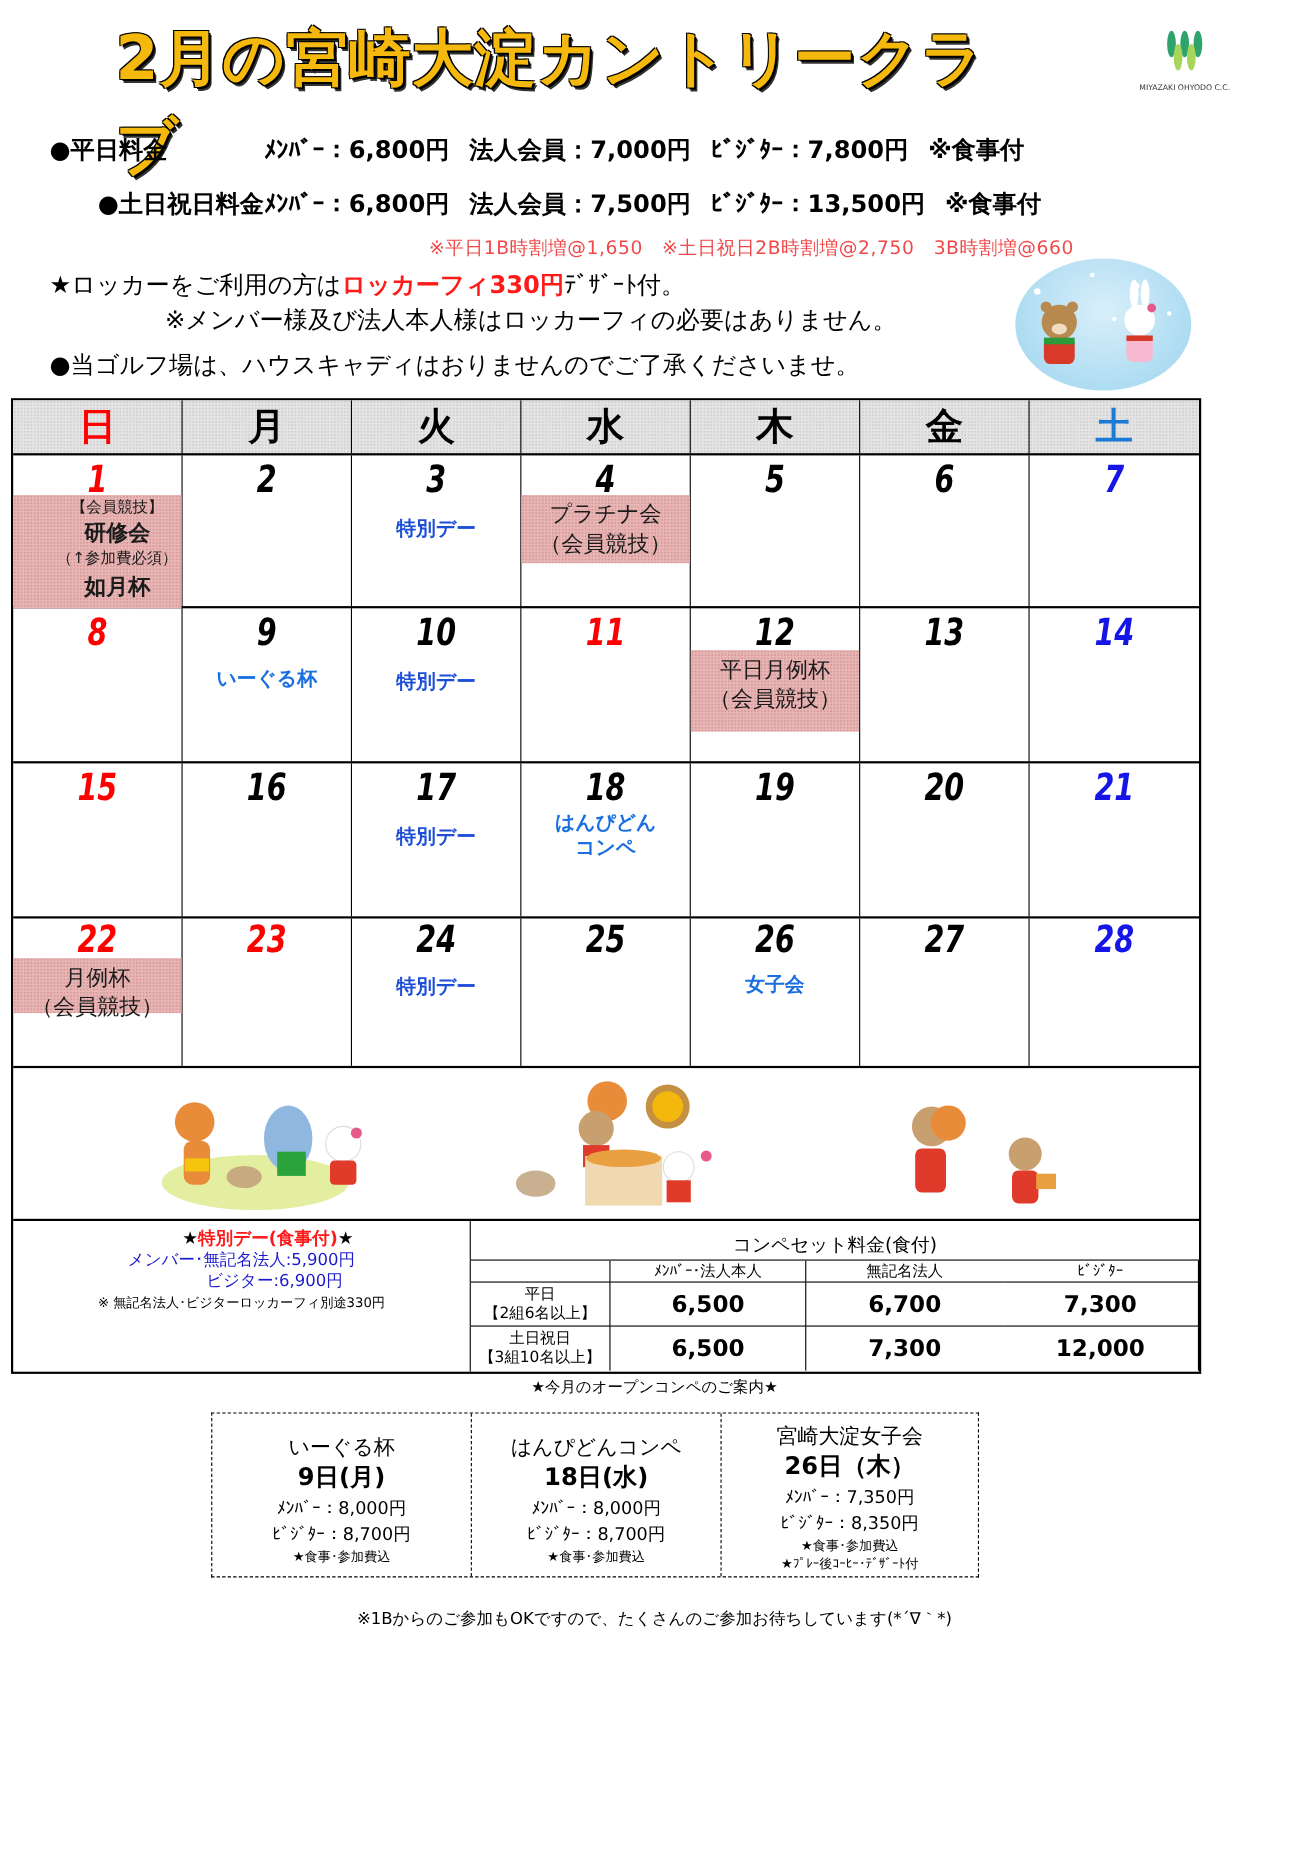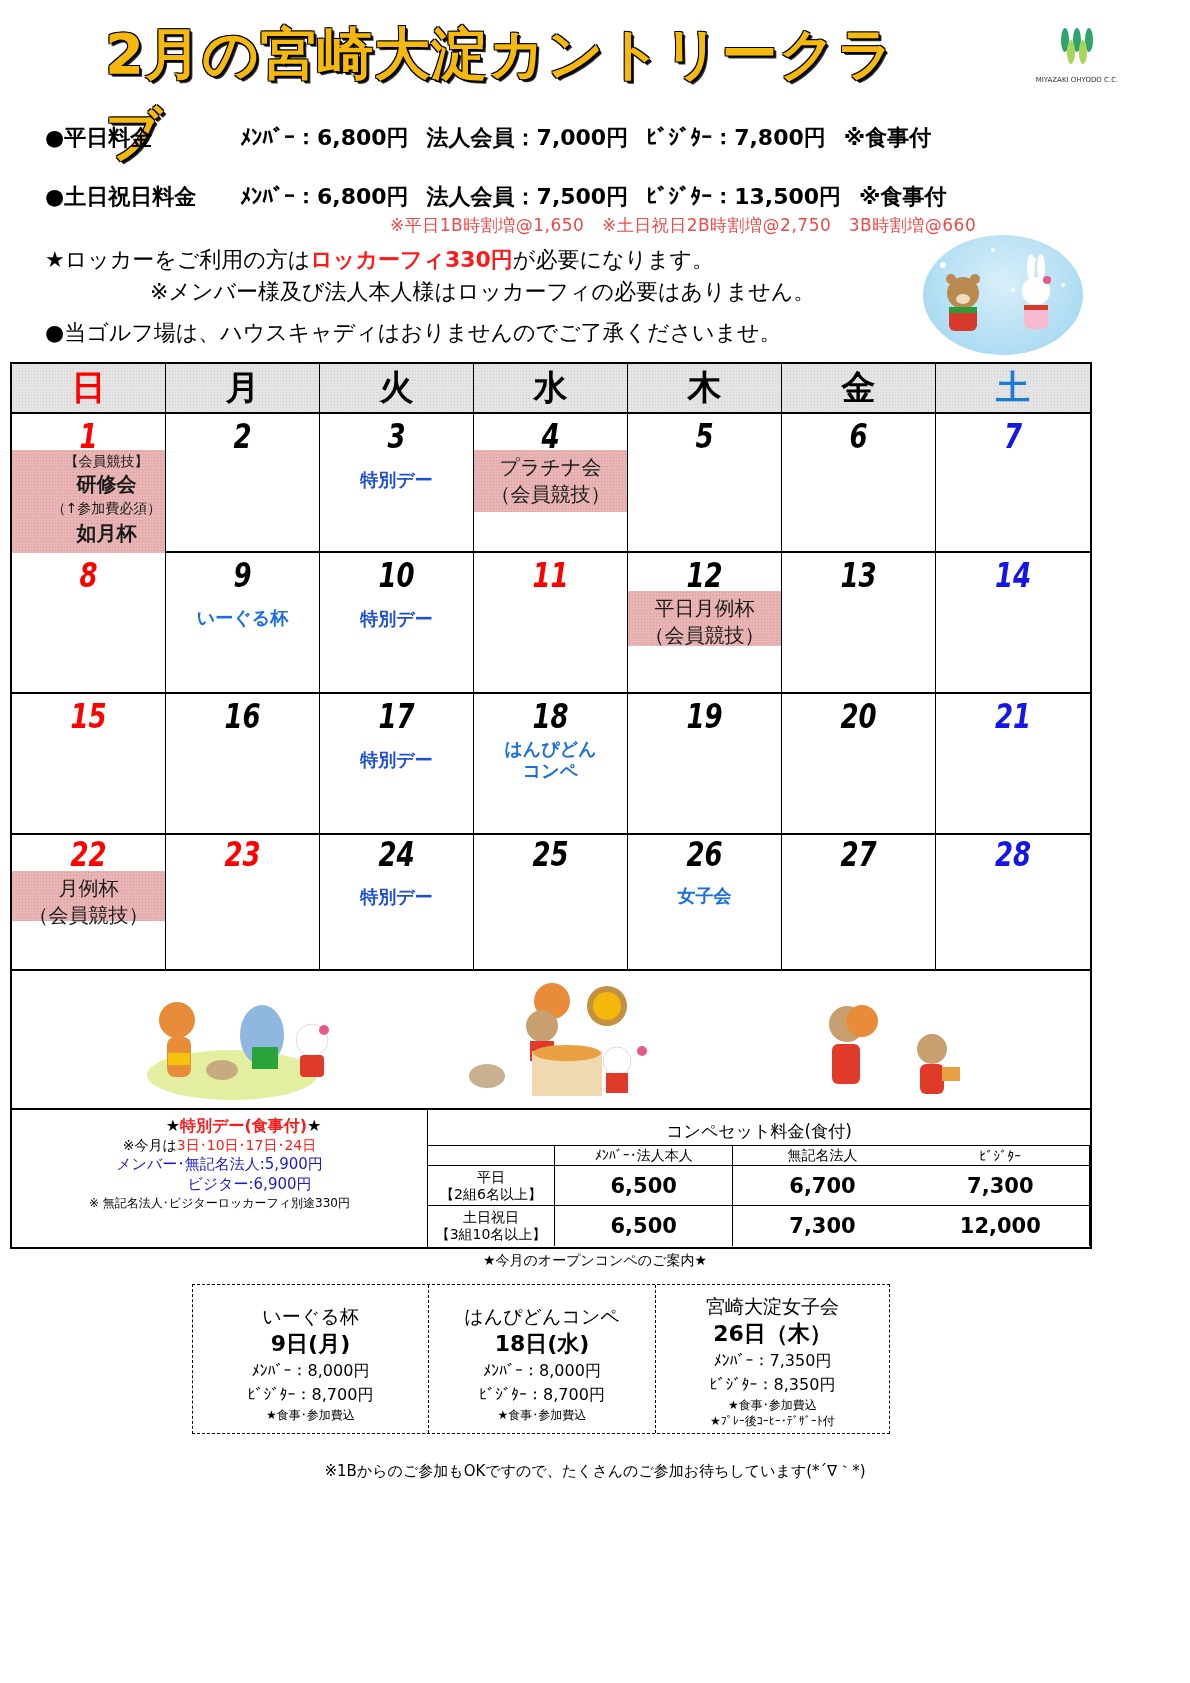--- a/index.html
+++ b/index.html
@@ -99,31 +99,31 @@
   </svg>
 </div>
 
 <div class="abs fee fee-row" style="top:123px;">
   <span class="fee-label">●平日料金</span>
   <span class="fee-item">ﾒﾝﾊﾞｰ：6,800円</span>
   <span class="fee-item">法人会員：7,000円</span>
   <span class="fee-item">ﾋﾞｼﾞﾀｰ：7,800円</span>
   <span class="fee-item">※食事付</span>
 </div>
-<div class="abs fee fee-row" style="top:182px;">
+<div class="abs fee fee-row" style="top:172px;text-align:right;">
   <span class="fee-label">●土日祝日料金</span>
   <span class="fee-item">ﾒﾝﾊﾞｰ：6,800円</span>
   <span class="fee-item">法人会員：7,500円</span>
   <span class="fee-item">ﾋﾞｼﾞﾀｰ：13,500円</span>
   <span class="fee-item">※食事付</span>
 </div>
 <div class="abs red-note">※平日1B時割増@1,650　※土日祝日2B時割増@2,750　3B時割増@660</div>
 
 <div class="abs locker">
-  <span>★ロッカーをご利用の方は</span><span class="red">ロッカーフィ330円</span><span>が必要になります。</span>
+  <span>★ロッカーをご利用の方は</span><span class="red">ロッカーフィ330円</span><span>ﾃﾞｻﾞｰﾄ付。</span>
 </div>
 <div class="abs locker2">※メンバー様及び法人本人様はロッカーフィの必要はありません。</div>
 <div class="abs caddie">●当ゴルフ場は、ハウスキャディはおりませんのでご了承くださいませ。</div>
 
 <div class="abs winter">
   <svg width="160" height="120" viewBox="0 0 160 120">
     <circle cx="20" cy="30" r="3" fill="#fff"></circle>
       <circle cx="70" cy="15" r="2" fill="#fff"></circle>
       <circle cx="110" cy="25" r="3" fill="#fff"></circle>
     <circle cx="140" cy="50" r="2" fill="#fff"></circle>
@@ -201,21 +201,21 @@
     </div>
     <div class="cell">
       <div class="daynum">10</div>
       <div class="evt-red" style="margin-top:12px;">特別デー</div>
     </div>
     <div class="cell">
       <div class="daynum red">11</div>
     </div>
     <div class="cell">
       <div class="daynum">12</div>
-      <div class="pink" style="margin-top:-4px;height:55px;padding-top:4px;box-sizing:border-box;font-size:20px;line-height:27px;font-weight:normal;">
+      <div class="pink" style="margin-top:-4px;height:74px;padding-top:4px;box-sizing:border-box;font-size:20px;line-height:27px;font-weight:normal;">
         <div>平日月例杯</div>
         <div>（会員競技）</div>
       </div>
     </div>
     <div class="cell">
       <div class="daynum">13</div>
     </div>
     <div class="cell">
       <div class="daynum blue">14</div>
     </div>
@@ -312,23 +312,20 @@
       <rect x="128" y="85" width="24" height="30" rx="6" fill="#e03a2a"></rect>
       <rect x="150" y="88" width="18" height="14" fill="#e9a040"></rect>
     </svg>
   </div>
 
   <div class="bottom-row">
     <div class="special">
       <div class="t">
         <span>★</span><span class="redt">特別デー(食事付)</span><span>★</span>
       </div>
-      <div>
-        <span>※今月は</span><span class="redt">3日･10日･17日･24日</span>
-      </div>
       <div class="blue2">メンバー･無記名法人:5,900円</div>
       <div class="blue2" style="padding-left:60px;">ビジター:6,900円</div>
       <div class="sm">※ 無記名法人･ビジターロッカーフィ別途330円</div>
     </div>
     <div class="comp">
       <div class="title-cell">コンペセット料金(食付)</div>
       <div class="hdr"></div>
       <div class="hdr">ﾒﾝﾊﾞｰ･法人本人</div>
       <div class="hdr">無記名法人</div>
       <div class="hdr">ﾋﾞｼﾞﾀｰ</div>

